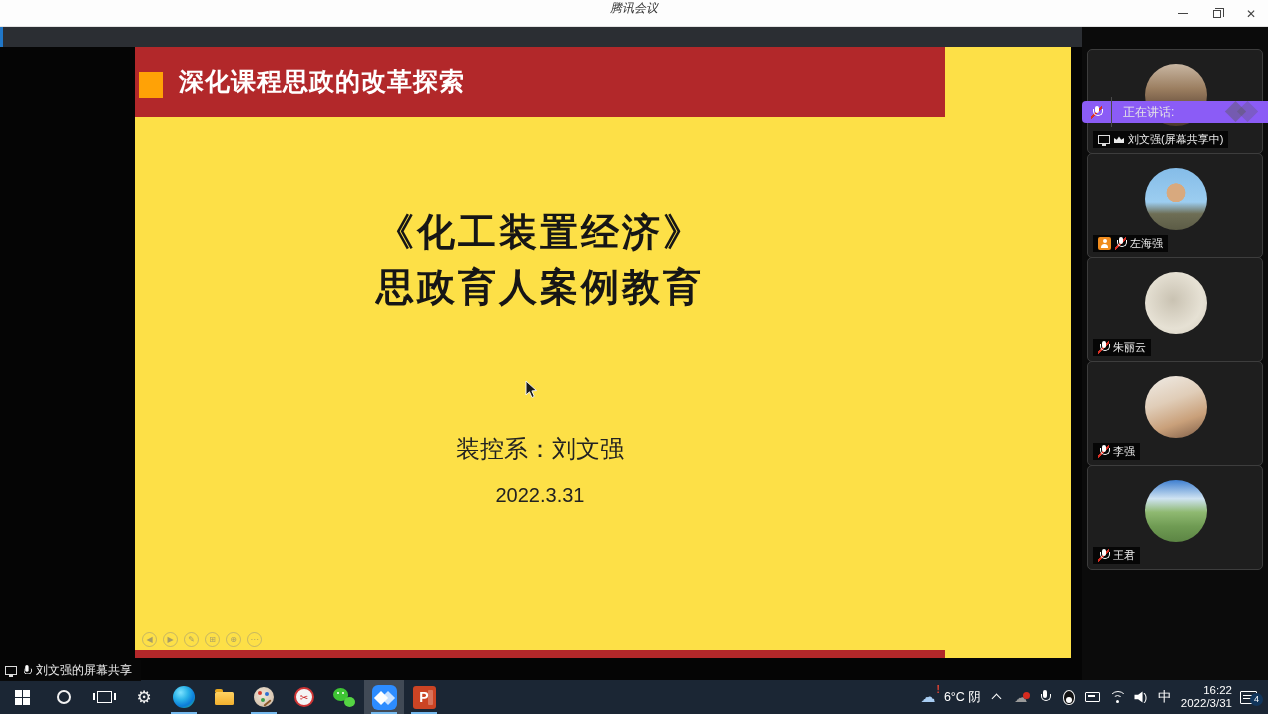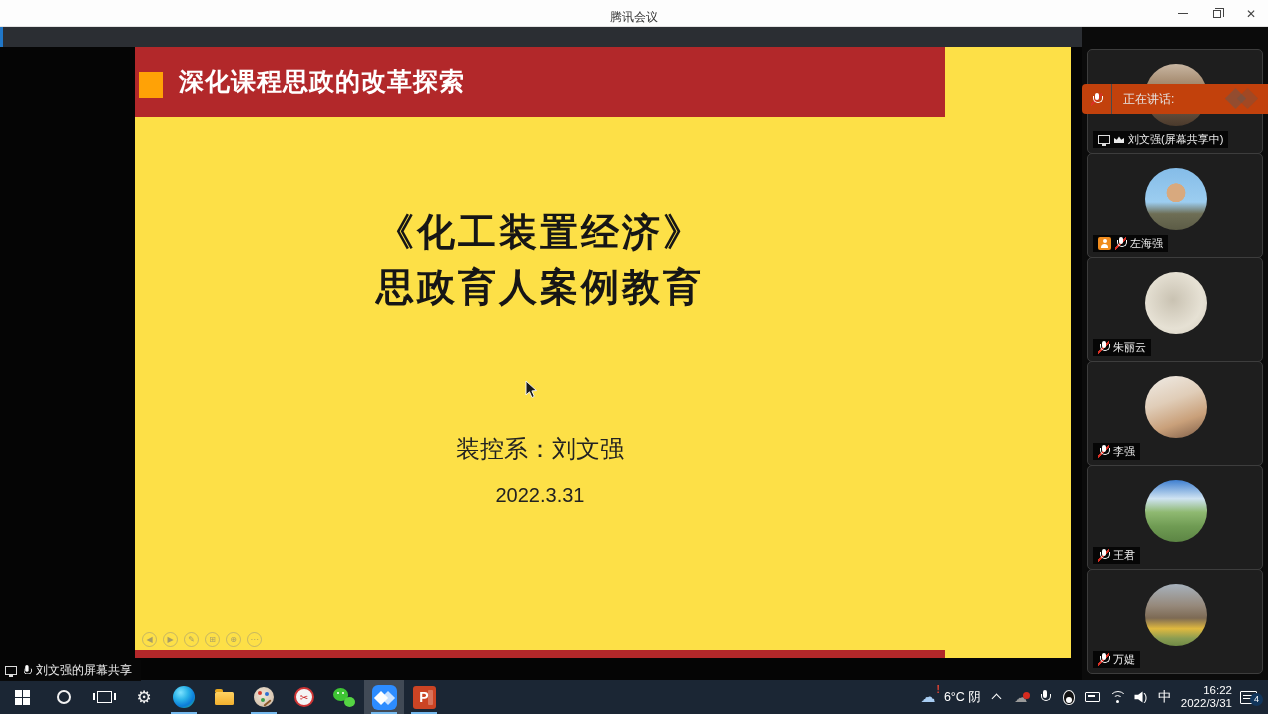--- a/index.html
+++ b/index.html
@@ -3,21 +3,21 @@
 <meta charset="utf-8">
 <style>
   * { margin:0; padding:0; box-sizing:border-box; }
   html,body { background:#000; }
   .screen { position:relative; width:1268px; height:714px; overflow:hidden;
             font-family:"Liberation Sans","DejaVu Sans",sans-serif; background:#000; }
   .abs { position:absolute; }
 
   
   .titlebar { left:0; top:0; width:1268px; height:27px; background:#fdfdfd;
-              display:flex; align-items:flex-end; justify-content:center; border-bottom:1px solid #e3e3e3; }
+              display:flex; align-items:flex-start; justify-content:center; border-bottom:1px solid #e3e3e3;font-style:italic; }
   .titlebar .ttl { font-size:12px; color:#333; }
   .win-controls { position:absolute; right:0; top:0; height:27px; display:flex; }
   .win-btn { width:34px; height:27px; display:flex; align-items:center; justify-content:center;
              color:#444; font-size:12px; cursor:default; }
   .min-bar { width:10px; height:1px; background:#444; }
   .restore-box { width:8px; height:8px; border:1px solid #444; position:relative; background:#fdfdfd; }
   .restore-box::before { content:""; position:absolute; left:1px; top:-3px; width:8px; height:8px;
                          border:1px solid #444; border-left:none; border-bottom:none; }
 
   
@@ -69,21 +69,21 @@
   .person-badge::before { content:""; position:absolute; left:4.5px; top:2px; width:4px; height:4px;
                           background:#fff; border-radius:50%; }
   .person-badge::after { content:""; position:absolute; left:3px; bottom:2px; width:7px; height:4px;
                          background:#fff; border-radius:4px 4px 0 0; }
   .screen-share-ico { width:12px; height:9px; border:1px solid #ddd; position:relative; flex:none; }
   .screen-share-ico::after { content:""; position:absolute; left:3px; bottom:-3px; width:4px; height:2px; background:#ddd; }
   .crown-ico { width:10px; height:7px; background:#e8e8e8; flex:none;
                clip-path:polygon(0 100%,0 30%,28% 55%,50% 8%,72% 55%,100% 30%,100% 100%); }
 
   
-  .toast { left:1082px; top:84px; width:186px; height:30px; background:#c2410c;
+  .toast { left:1082px; top:101px; width:186px; height:22px; background:#8b5cf6;
            border-radius:4px 0 0 4px; display:flex; align-items:center; z-index:5; }
   .toast-micbox { width:30px; height:30px; display:flex; align-items:center; justify-content:center;
                   border-right:1px solid #4a4a4a; }
   .toast-text { color:#e6e6e6; font-size:12px; margin-left:11px; flex:1; }
   .toast-mark { position:relative; width:44px; height:30px; overflow:hidden; }
   .toast-mark i { position:absolute; width:15px; height:15px; background:#5a5a5a; opacity:.45;
                   transform:rotate(45deg); top:7px; }
   .toast-mark i:nth-child(1){ left:4px; }
   .toast-mark i:nth-child(2){ left:16px; opacity:.3; }
 
@@ -266,27 +266,20 @@
         <span>李强</span>
       </div>
     </div>
     <div class="tile" style="top:438px">
       <div class="avatar av-4"></div>
       <div class="tile-label">
         <span class="mic muted"></span>
         <span>王君</span>
       </div>
     </div>
-    <div class="tile" style="top:542px">
-      <div class="avatar av-5"></div>
-      <div class="tile-label">
-        <span class="mic muted"></span>
-        <span>万媞</span>
-      </div>
-    </div>
   </div>
 
   <div class="abs toast">
     <div class="toast-micbox">
       <span class="mic muted"></span>
     </div>
     <span class="toast-text">正在讲话:</span>
     <div class="toast-mark">
         <i></i>
         <i></i>

